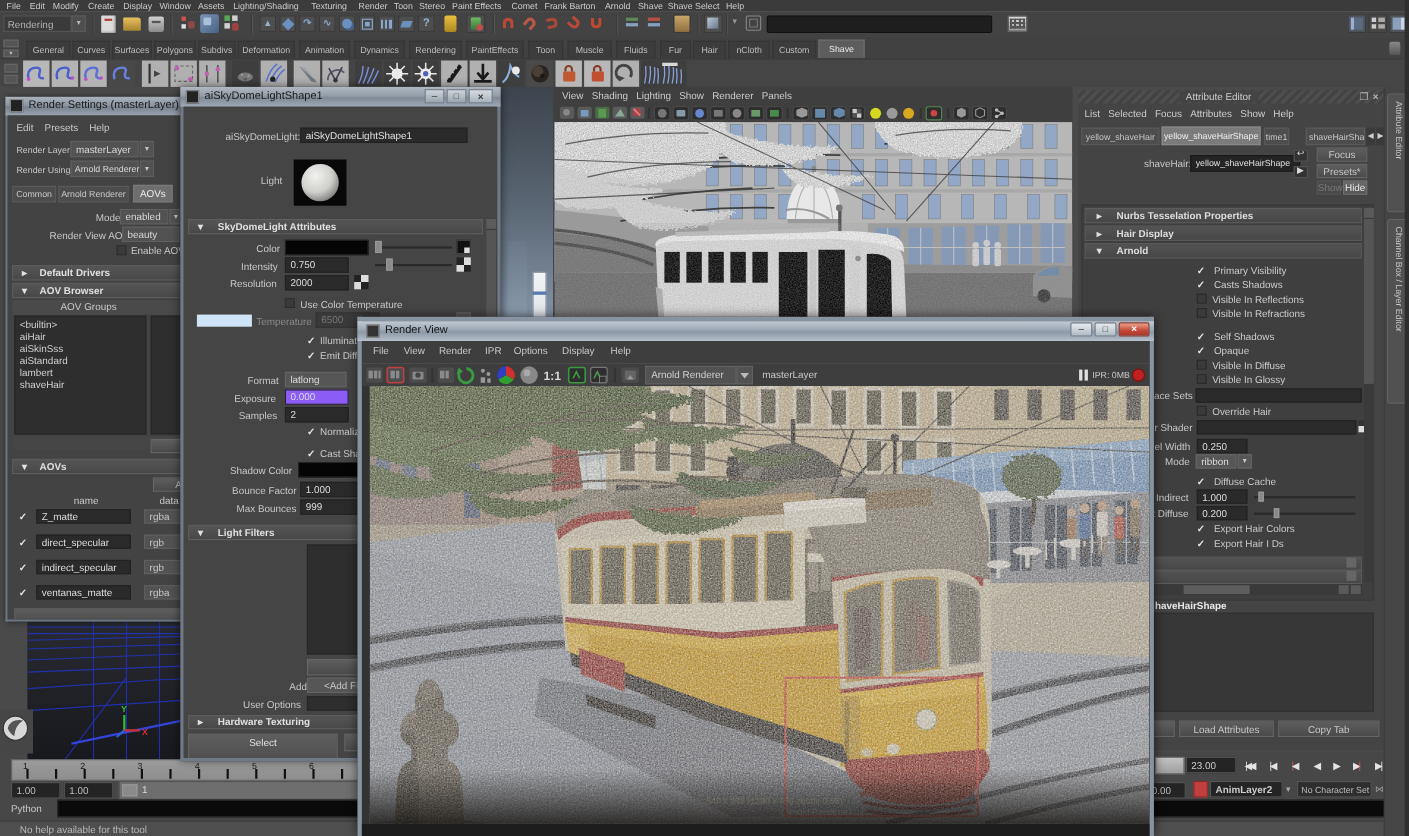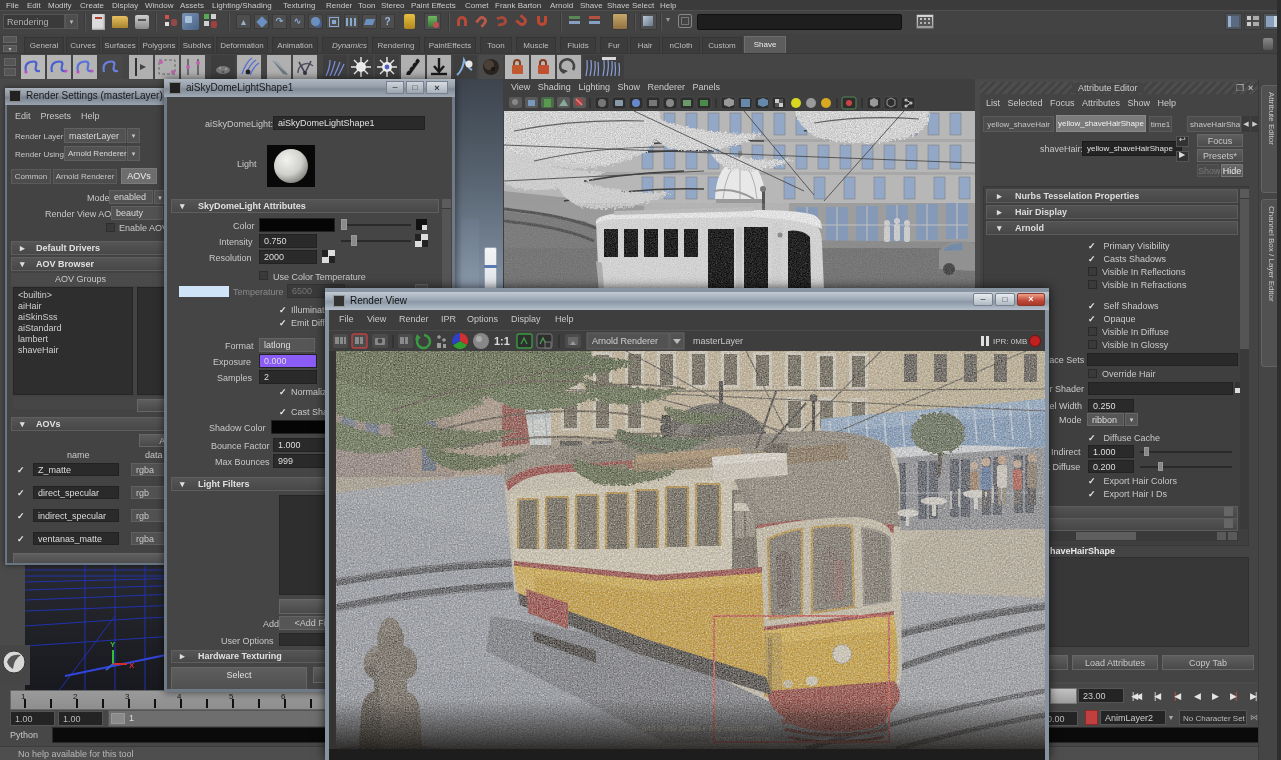--- a/index.html
+++ b/index.html
@@ -142,21 +142,21 @@
 <div class="abs" id="shelftabs" style="left:0;top:34px;width:1281px;height:19px;background:#414141;color:#bdbdbd;font-size:8px;">
  <div class="abs" style="left:3px;top:2px;width:14px;height:7px;background:#555;border:1px solid #666;"></div>
  <div class="abs" style="left:3px;top:11px;width:14px;height:7px;background:#555;border:1px solid #666;color:#bbb;font-size:6px;text-align:center;line-height:6px;">▾</div>
  <div class="abs" style="left:24px;top:3px;width:40px;height:16px;background:#3c3c3c;border:1px solid #353535;border-bottom:none;text-align:center;line-height:15px;">General</div>
  <div class="abs" style="left:66px;top:3px;width:34px;height:16px;background:#3c3c3c;border:1px solid #353535;border-bottom:none;text-align:center;line-height:15px;">Curves</div>
  <div class="abs" style="left:102px;top:3px;width:36px;height:16px;background:#3c3c3c;border:1px solid #353535;border-bottom:none;text-align:center;line-height:15px;">Surfaces</div>
  <div class="abs" style="left:140px;top:3px;width:38px;height:16px;background:#3c3c3c;border:1px solid #353535;border-bottom:none;text-align:center;line-height:15px;">Polygons</div>
  <div class="abs" style="left:180px;top:3px;width:34px;height:16px;background:#3c3c3c;border:1px solid #353535;border-bottom:none;text-align:center;line-height:15px;">Subdivs</div>
  <div class="abs" style="left:216px;top:3px;width:52px;height:16px;background:#3c3c3c;border:1px solid #353535;border-bottom:none;text-align:center;line-height:15px;">Deformation</div>
  <div class="abs" style="left:272px;top:3px;width:46px;height:16px;background:#3c3c3c;border:1px solid #353535;border-bottom:none;text-align:center;line-height:15px;">Animation</div>
- <div class="abs" style="left:322px;top:3px;width:46px;height:16px;background:#3c3c3c;border:1px solid #353535;border-bottom:none;text-align:right;line-height:15px;font-style:italic;">Dynamics</div>
+ <div class="abs" style="left:322px;top:3px;width:46px;height:16px;background:#3c3c3c;border:1px solid #353535;border-bottom:none;text-align:center;line-height:15px;">Dynamics</div>
  <div class="abs" style="left:372px;top:3px;width:48px;height:16px;background:#3c3c3c;border:1px solid #353535;border-bottom:none;text-align:center;line-height:15px;">Rendering</div>
  <div class="abs" style="left:424px;top:3px;width:52px;height:16px;background:#3c3c3c;border:1px solid #353535;border-bottom:none;text-align:center;line-height:15px;">PaintEffects</div>
  <div class="abs" style="left:480px;top:3px;width:32px;height:16px;background:#3c3c3c;border:1px solid #353535;border-bottom:none;text-align:center;line-height:15px;">Toon</div>
  <div class="abs" style="left:516px;top:3px;width:40px;height:16px;background:#3c3c3c;border:1px solid #353535;border-bottom:none;text-align:center;line-height:15px;">Muscle</div>
  <div class="abs" style="left:560px;top:3px;width:36px;height:16px;background:#3c3c3c;border:1px solid #353535;border-bottom:none;text-align:center;line-height:15px;">Fluids</div>
  <div class="abs" style="left:600px;top:3px;width:28px;height:16px;background:#3c3c3c;border:1px solid #353535;border-bottom:none;text-align:center;line-height:15px;">Fur</div>
  <div class="abs" style="left:630px;top:3px;width:30px;height:16px;background:#3c3c3c;border:1px solid #353535;border-bottom:none;text-align:center;line-height:15px;">Hair</div>
  <div class="abs" style="left:662px;top:3px;width:38px;height:16px;background:#3c3c3c;border:1px solid #353535;border-bottom:none;text-align:center;line-height:15px;">nCloth</div>
  <div class="abs" style="left:702px;top:3px;width:40px;height:16px;background:#3c3c3c;border:1px solid #353535;border-bottom:none;text-align:center;line-height:15px;">Custom</div>
  <div class="abs" style="left:744px;top:2px;width:42px;height:17px;background:#5d5d5d;border:1px solid #6e6e6e;border-bottom:none;text-align:center;line-height:15px;color:#ebebeb;">Shave</div>
@@ -283,21 +283,21 @@
  </div>
 
  <div class="abs" style="left:10px;top:27px;width:45px;height:15px;background:#242424;border:1px solid #555;color:#bbb;font-size:9px;padding:2px 4px;">1.00</div>
  <div class="abs" style="left:58px;top:27px;width:45px;height:15px;background:#242424;border:1px solid #555;color:#bbb;font-size:9px;padding:2px 4px;">1.00</div>
  <div class="abs" style="left:108px;top:26px;width:930px;height:17px;background:#6e6e6e;border:1px solid #555;">
   <div class="abs" style="left:2px;top:2px;width:14px;height:11px;background:#8a8a8a;border:1px solid #999;"></div>
   <div class="abs" style="left:20px;top:2px;width:20px;height:11px;color:#ddd;font-size:9px;">1</div>
  </div>
  <div class="abs" style="left:1042px;top:27px;width:36px;height:15px;background:#242424;border:1px solid #555;color:#bbb;font-size:9px;padding:2px 4px;">0.00</div>
  <div class="abs" style="left:1085px;top:26px;width:13px;height:15px;background:#c04040;border:1px solid #902828;"></div>
- <div class="abs" style="left:1100px;top:26px;width:66px;height:15px;background:#242424;border:1px solid #555;color:#ccc;font-size:9px;padding:2px 4px;">AnimLayer2</div>
+ <div class="abs" style="left:1100px;top:26px;width:66px;height:15px;background:#242424;border:1px solid #555;color:#ccc;font-size:9px;padding:2px 4px;font-weight:bold;">AnimLayer2</div>
  <div class="abs" style="left:1169px;top:29px;width:10px;height:10px;color:#aaa;font-size:8px;">▾</div>
  <div class="abs" style="left:1179px;top:26px;width:68px;height:15px;background:#2e2e2e;border:1px solid #555;color:#bbb;font-size:8px;padding:3px 3px;white-space:nowrap;overflow:hidden;">No Character Set</div>
  <div class="abs" style="left:1250px;top:29px;width:11px;height:9px;color:#999;font-size:8px;">⋈</div>
  <div class="abs" style="left:1263px;top:26px;width:13px;height:15px;background:#c05050;border:1px solid #903030;">
       <span style="position:absolute;left:2px;top:2px;width:8px;height:5px;background:#e8e8e8;"></span>
     </div>
 
  <div class="abs" style="left:10px;top:44px;width:42px;height:14px;color:#c8c8c8;font-size:9px;padding-top:2px;">Python</div>
  <div class="abs" style="left:52px;top:43px;width:1213px;height:16px;background:#0a0a0a;border:1px solid #2a2a2a;"></div>
  <div class="abs" style="left:1266px;top:43px;width:13px;height:16px;background:#5a6a7a;border:1px solid #778;"></div>

